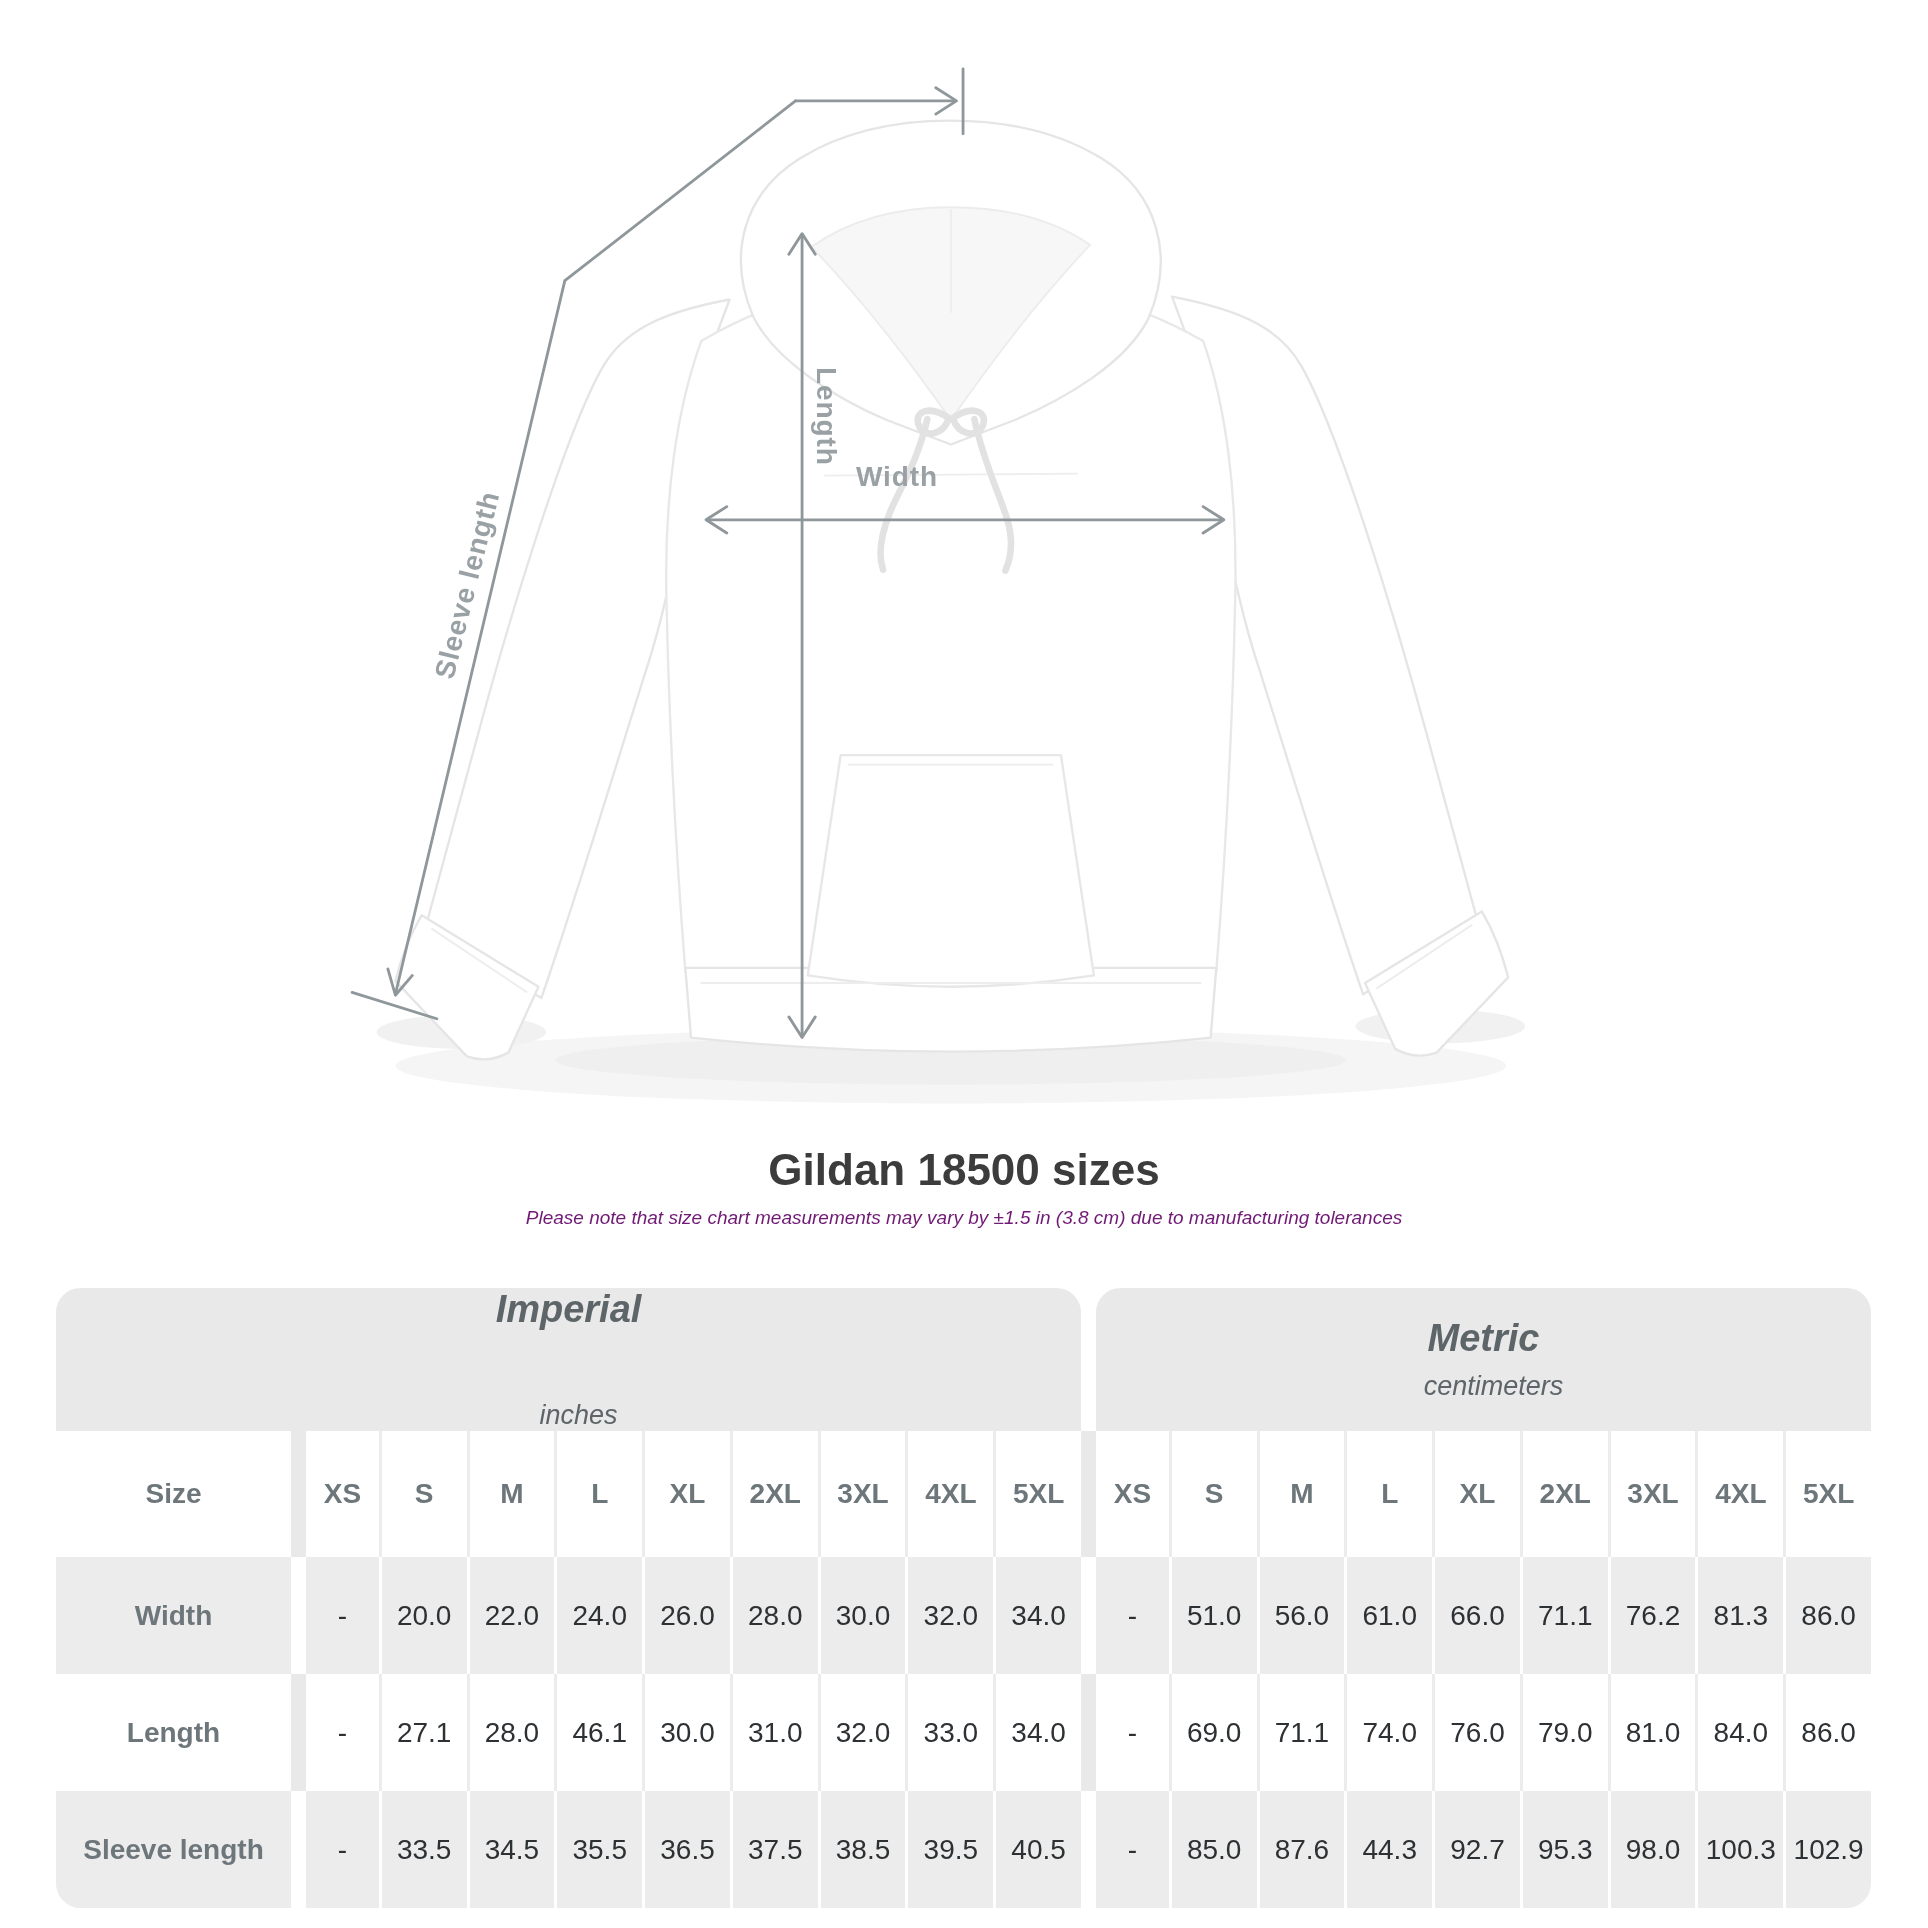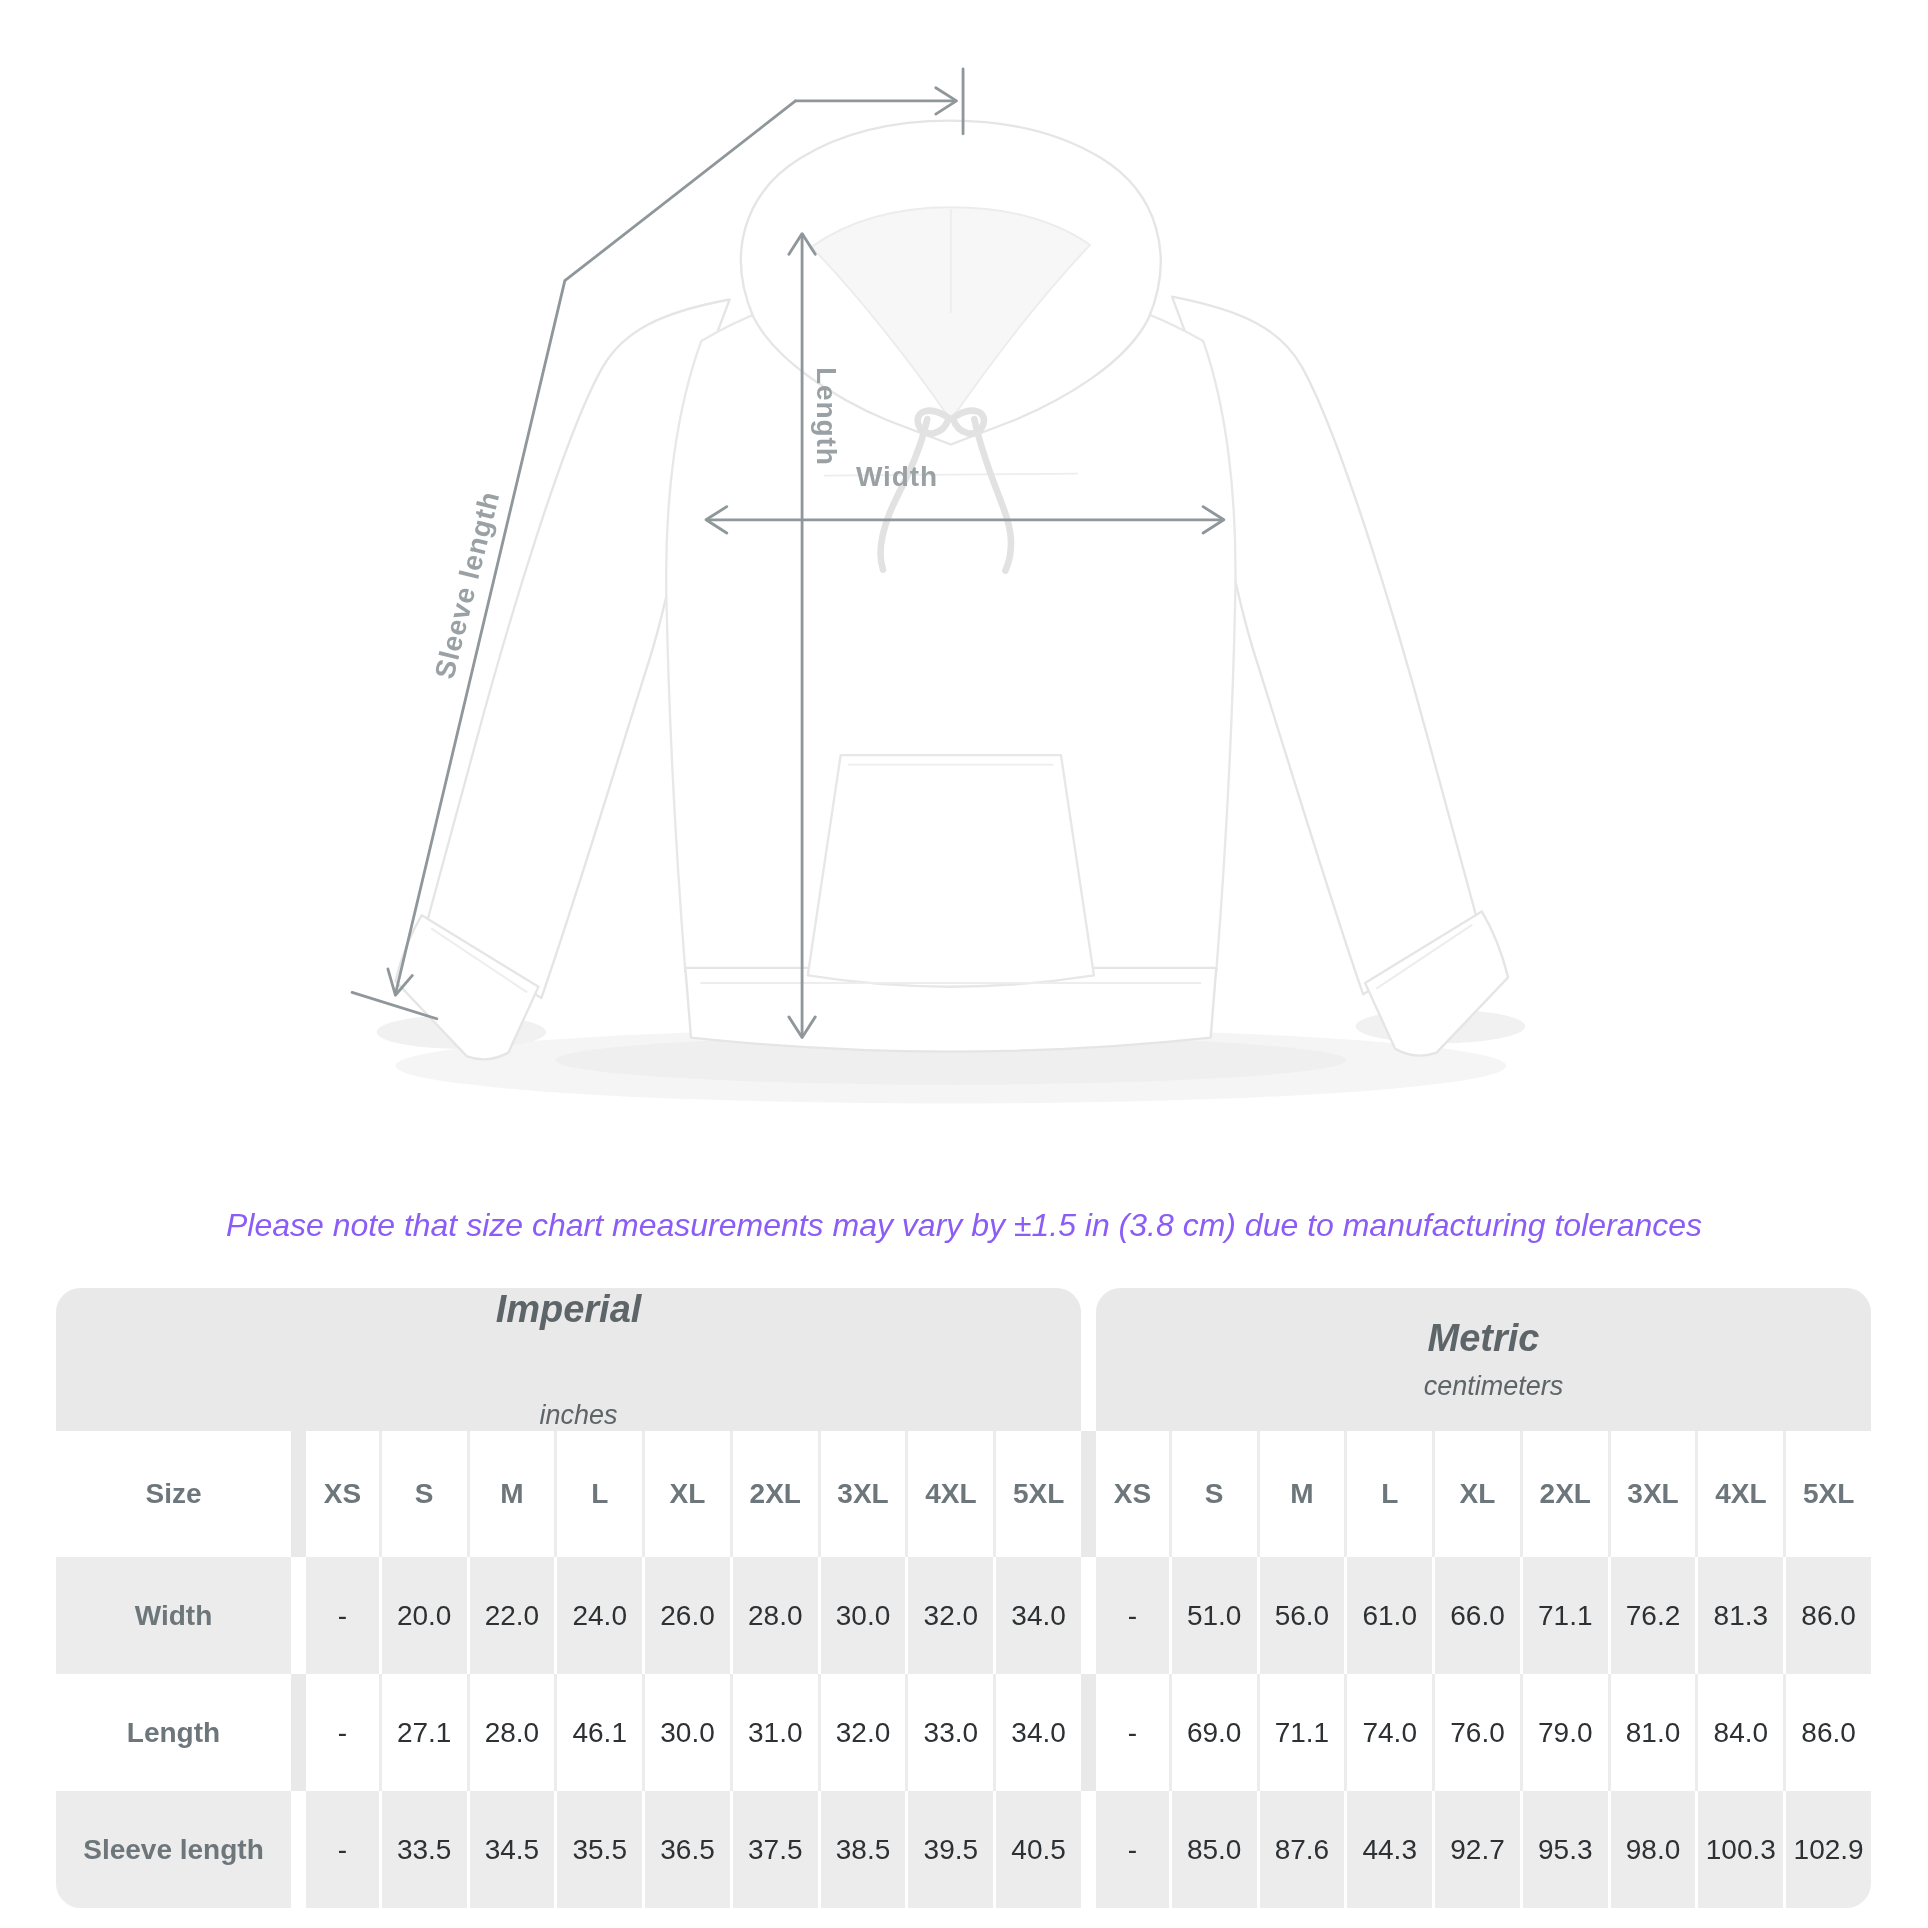--- a/index.html
+++ b/index.html
@@ -6,21 +6,21 @@
   .page{position:relative;width:1928px;height:1928px;background:#fff;overflow:hidden;
         font-family:"Liberation Sans","DejaVu Sans",sans-serif;}
   .diagram{position:absolute;left:0;top:0;}
   .dim-label{position:absolute;font-size:28px;font-weight:bold;color:#9aa1a5;letter-spacing:0.9px;}
   .lbl-length{left:842px;top:367px;transform:rotate(90deg);transform-origin:0 0;white-space:nowrap;}
   .lbl-width{left:803px;top:461px;width:188px;text-align:center;}
   .lbl-sleeve{left:364px;top:569px;width:207px;text-align:center;transform:rotate(-76deg);white-space:nowrap;}
   .title{position:absolute;left:0;top:1145px;width:1928px;text-align:center;
          font-size:44px;font-weight:bold;color:#3c3c3c;}
   .subtitle{position:absolute;left:0;top:1207px;width:1928px;text-align:center;
-            font-size:32px;font-style:italic;color:#8b5cf6;}
+            font-size:19px;font-style:italic;color:#701a75;}
   .size-table{position:absolute;left:56px;top:1288px;width:1815px;}
   .group-row{display:flex;gap:15px;height:143px;}
   .group{background:#e9e9e9;display:flex;flex-direction:column;align-items:center;
          justify-content:center;border-radius:24.5px 24.5px 0 0;}
   .group.imperial{width:1025px;flex:0 0 auto;justify-content:space-between;}
   .group.metric{flex:1;}
   .group .g-name{font-size:38px;font-weight:bold;font-style:italic;color:#5d6569;}
   .group .g-unit{font-size:27px;font-style:italic;color:#5d6569;margin-top:11.3px;margin-left:20px;}
   .row{display:grid;grid-template-columns:235px repeat(18,1fr);}
   .r-head{height:126px;background:#fff;}
@@ -102,20 +102,21 @@
       <line x1="752" y1="552" x2="1298" y2="552"></line>
       <path d="M 772,538 L 750,552 L 772,566"></path>
       <path d="M 1278,538 L 1300,552 L 1278,566"></path>
     </g>
   </svg>
 
   <div class="dim-label lbl-length">Length</div>
   <div class="dim-label lbl-width">Width</div>
   <div class="dim-label lbl-sleeve">Sleeve length</div>
 
+  <div class="title">Gildan 18500 sizes</div>
   <div class="subtitle">Please note that size chart measurements may vary by ±1.5 in (3.8 cm) due to manufacturing tolerances</div>
 
   <div class="size-table">
 
     <div class="group-row">
       <div class="group imperial">
         <div class="g-name">Imperial</div>
         <div class="g-unit">inches</div>
       </div>
       <div class="group metric">

